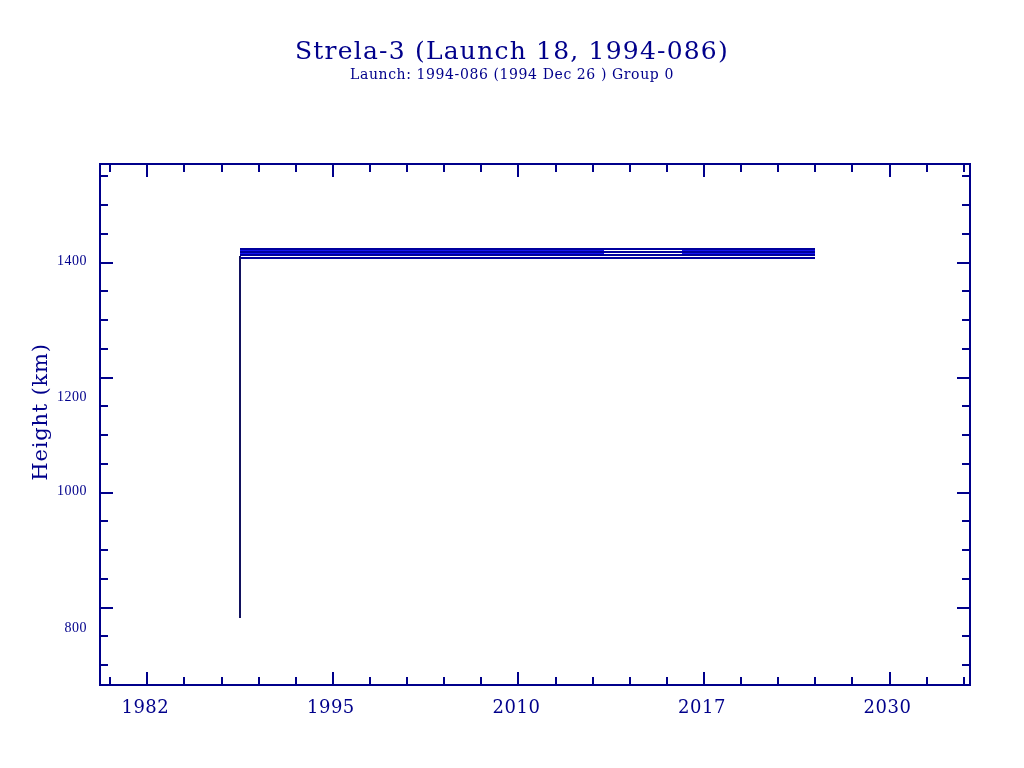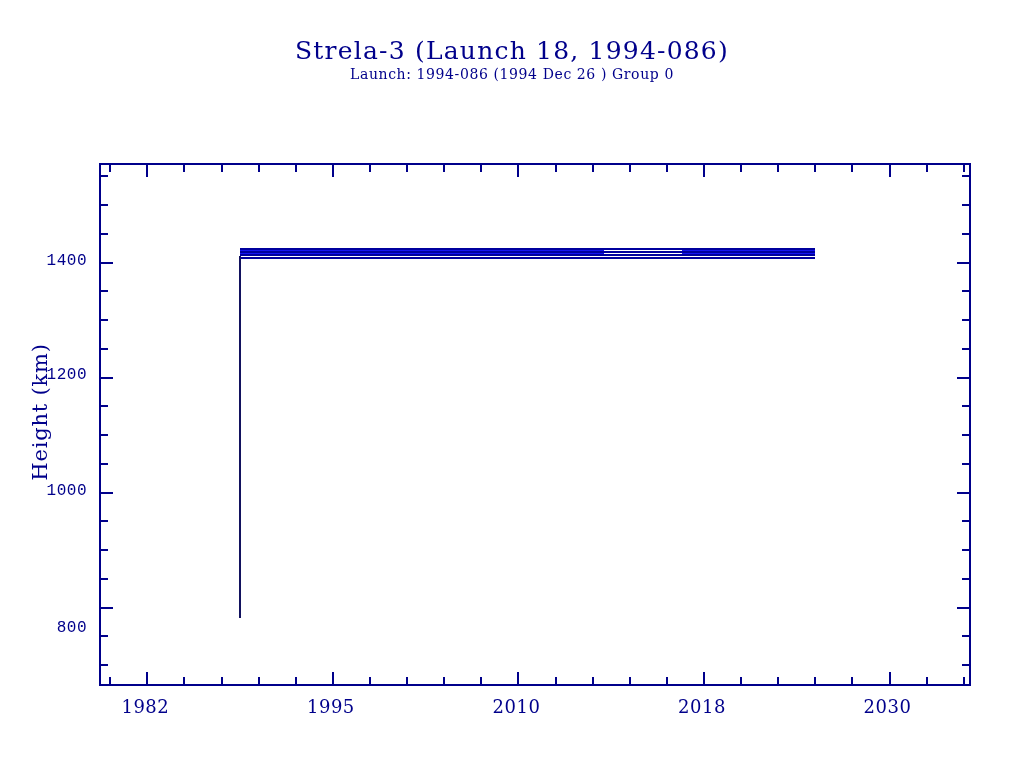--- a/index.html
+++ b/index.html
@@ -102,22 +102,22 @@
     color: #00008B;
     font-family: "DejaVu Serif", serif;
     font-size: 18px;
     letter-spacing: 0.5px;
     transform: translateX(-50%);
     white-space: nowrap;
   }
   .ytick-label {
     position: absolute;
     color: #00008B;
-    font-family: Liberation Mono, monospace;
-    font-size: 16px;
+    font-family: Liberation Serif, serif;
+    font-size: 14px;
     letter-spacing: 0.5px;
     transform: translateY(-50%);
     text-align: right;
     white-space: nowrap;
   }
 
   
   #xaxis-title {
     position: absolute;
     left: 99px;
@@ -261,19 +261,19 @@
       <div class="tick tick-y minor" style="top: 10.4945px;"></div>
       <div class="tick tick-y-right minor" style="top: 10.4945px;"></div>
     </div>
 
 
   <div id="yaxis-title">Height (km)</div>
 
 <div class="xtick-label" style="left: 145.383px; top: 696px;">1982</div>
     <div class="xtick-label" style="left: 330.915px; top: 696px;">1995</div>
     <div class="xtick-label" style="left: 516.447px; top: 696px; text-align: right;">2010</div>
-    <div class="xtick-label" style="left: 701.979px; top: 696px;">2018</div>
+    <div class="xtick-label" style="left: 701.979px; top: 696px;">2017</div>
     <div class="xtick-label" style="left: 887.511px; top: 696px;">2030</div>
     <div class="ytick-label" style="left: 7px; width: 80px; top: 628px;">800</div>
     <div class="ytick-label" style="left: 7px; width: 80px; top: 490.593px;">1000</div>
-    <div class="ytick-label" style="left: 7px; width: 80px; top: 375px;">1200</div>
+    <div class="ytick-label" style="left: 7px; width: 80px; top: 397px;">1200</div>
     <div class="ytick-label" style="left: 7px; width: 80px; top: 260.703px;">1400</div>
   </div>
 
 </body></html>

